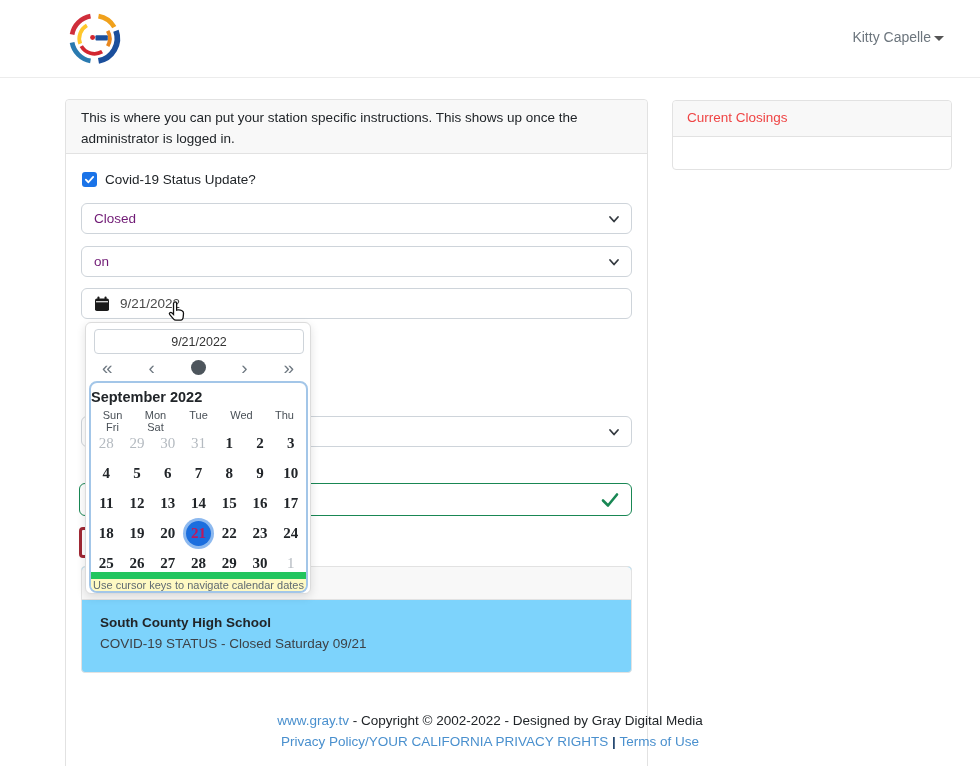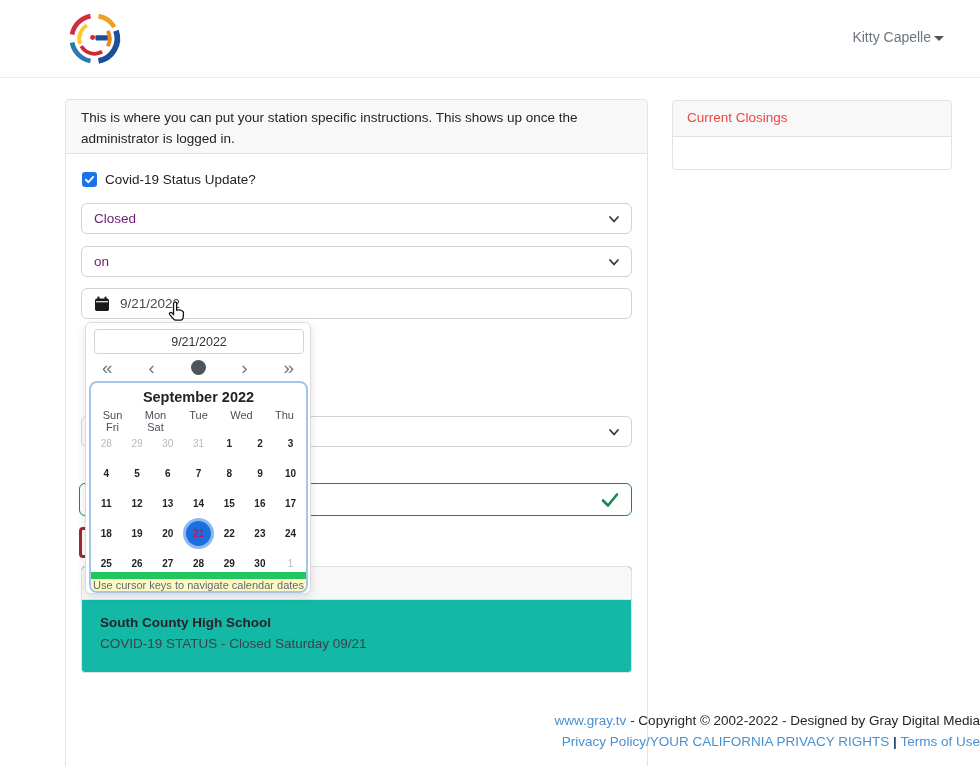--- a/index.html
+++ b/index.html
@@ -30,52 +30,52 @@
   .date-field svg.cal { width: 16px; height: 16px; }
 
   
   .frag { position: absolute; width: 4px; height: 9px; border-left: 2px solid; border-radius: 3px 0 0 3px; }
   .frag-1 { left: 76px; top: 231px; border-color: #cf6f35; }
   .frag-2 { left: 76px; top: 258px; border-color: #8a8f94; }
 
   .valid-input { position: absolute; left: 13px; top: 383px; width: 553px; height: 33px; border: 1px solid #198754; border-radius: 6px; background: #fff; display: flex; align-items: center; justify-content: flex-end; padding-right: 12px; }
   .danger-btn { position: absolute; left: 13px; top: 427px; width: 185px; height: 31px; border: 3px solid #a02834; border-radius: 4px; background: #fff; cursor: pointer; }
 
-  .preview-card { position: absolute; left: 15px; top: 466px; width: 551px; height: 107px; border: 1px solid #e2e2e2; border-radius: 4px; background: #14b8a6; }
+  .preview-card { position: absolute; left: 15px; top: 466px; width: 551px; height: 107px; border: 1px solid #e2e2e2; border-radius: 4px; background: #7dd3fc; }
   .preview-card-header { height: 33px; background: #f8f8f8; border-bottom: 1px solid #e2e2e2; border-radius: 4px 4px 0 0; }
   .preview-body { padding: 15px 18px; }
   .preview-title { font-size: 13.5px; font-weight: bold; margin-bottom: 6px; }
   .preview-line { font-size: 13.5px; color: #3d4247; }
 
   
   .dp { position: absolute; left: 85px; top: 322px; width: 226px; height: 272px; background: #fff; border: 1px solid #dcdcdc; border-radius: 6px; box-shadow: 0 3px 10px rgba(0,0,0,.12); z-index: 5; }
   .dp-input { position: absolute; left: 8px; top: 6px; width: 210px; height: 25px; border: 1px solid #ced4da; border-radius: 4px; font-size: 12.5px; text-align: center; color: #333; font-family: "Liberation Sans", sans-serif; }
   .dp-nav { position: absolute; left: 0; top: 32px; width: 100%; height: 25px; display: flex; align-items: center; justify-content: space-between; padding: 0 16px; color: #6f7982; }
   .dp-nav .nv { font-size: 19px; line-height: 1; cursor: pointer; user-select: none; }
   .dp-nav .dot { width: 15px; height: 15px; border-radius: 50%; background: #4d555c; cursor: pointer; }
   .dp-panel { position: absolute; left: 3px; top: 58px; width: 219px; height: 212px; border: 2px solid #a3c6e8; border-radius: 8px; background: #fff; overflow: hidden; }
-  .dp-month { text-align: center; font-size: 14.5px; font-weight: bold; padding-top: 6px; height: 26px; }
+  .dp-month { font-size: 14.5px; font-weight: bold; padding-top: 6px; height: 26px; }
   .dp-weekdays { display: grid; grid-template-columns: repeat(5, 1fr); height: 19px; }
   .dp-weekdays span { font-size: 11px; color: #495057; text-align: center; }
   .dp-grid { display: grid; grid-template-columns: repeat(7, 1fr); grid-auto-rows: 30px; }
-  .dp-day { font-size: 10px; font-weight: bold; color: #212529; display: flex; align-items: center; justify-content: center; cursor: pointer; }
+  .dp-day { font-size: 15px; font-weight: bold; color: #212529; display: flex; align-items: center; justify-content: center; cursor: pointer; font-family: Liberation Serif, serif; }
   .dp-day.muted { color: #b4bac0; font-weight: normal; }
   .dp-day.selected { position: relative; color: #be185d; }
   .dp-day.selected::before { content: ""; position: absolute; width: 25px; height: 25px; border-radius: 50%; background: #1b6ede; box-shadow: 0 0 0 3px #8db9ef; z-index: 0; }
   .dp-day.selected b { position: relative; z-index: 1; font-weight: bold; }
   .dp-hint { position: absolute; left: 0; bottom: 0; width: 100%; height: 19px; background: #fef9c3; border-top: 7px solid #22c55e; font-size: 11px; color: #5f6a72; display: flex; align-items: center; justify-content: center; }
 
   .cursor-hand { position: absolute; left: 166px; top: 300px; width: 22px; height: 24px; z-index: 9; }
 
   
   .side-card { position: absolute; left: 672px; top: 100px; width: 280px; height: 70px; border: 1px solid #e2e2e2; border-radius: 4px; background: #fff; }
   .side-card-header { height: 36px; background: #f8f8f8; border-bottom: 1px solid #e2e2e2; border-radius: 4px 4px 0 0; padding: 9px 14px; font-size: 13.5px; color: #ef4444; }
 
   
-  .footer { position: absolute; left: 0; top: 711px; width: 100%; text-align: right; font-size: 13.5px; line-height: 1.55; }
+  .footer { position: absolute; left: 0; top: 711px; width: 100%; text-align: center; font-size: 13.5px; line-height: 1.55; }
   .footer a { color: #4a90ce; text-decoration: none; cursor: pointer; }
   .footer .sep { color: #20456e; font-weight: bold; }
   .chev-svg { width: 12px; height: 12px; }
 </style>
 </head>
 <body>
 
 <div class="stage">
 
   <div class="topbar">

